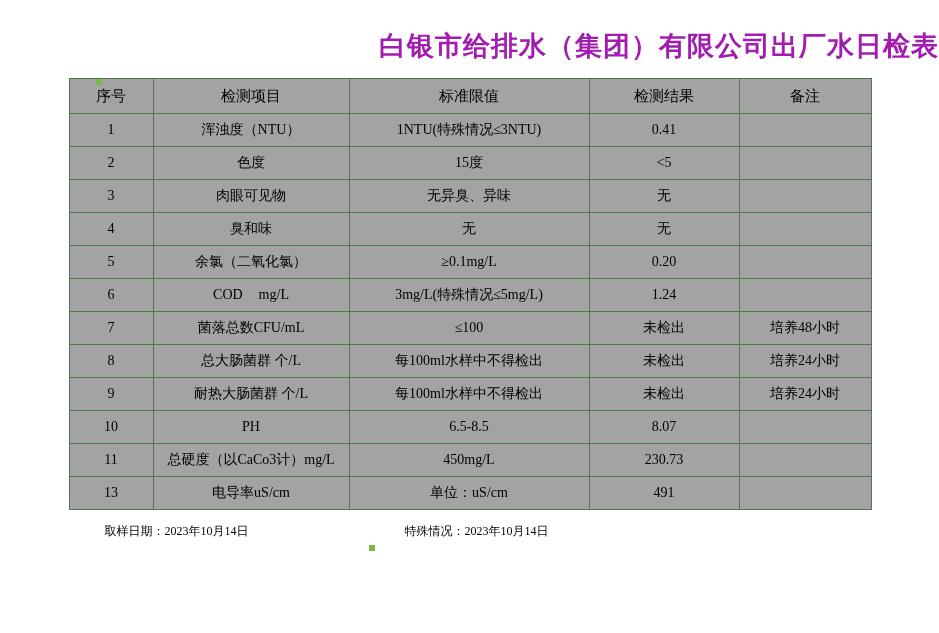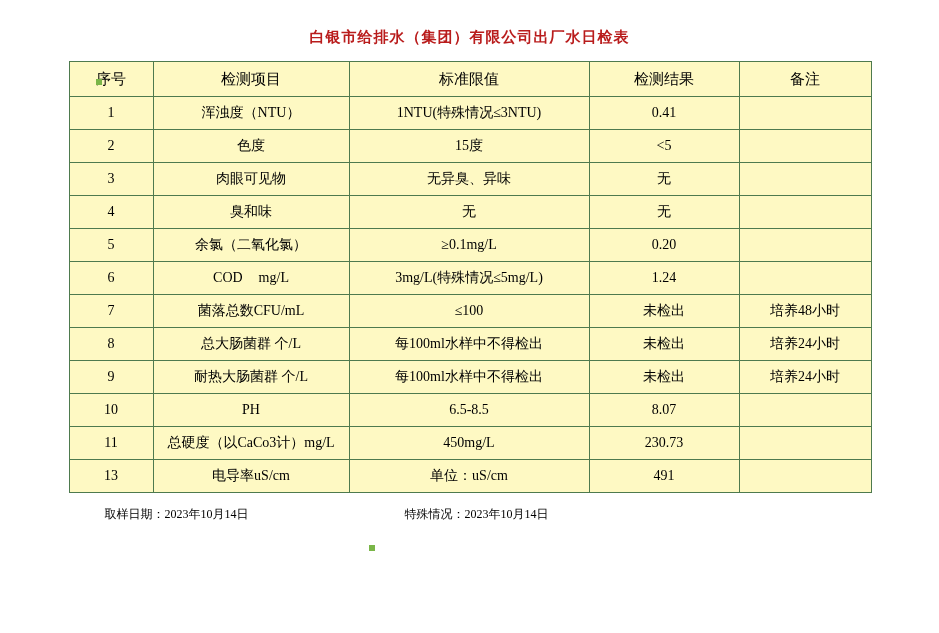--- a/index.html
+++ b/index.html
@@ -14,38 +14,38 @@
     color: #000000;
     overflow: hidden;
   }
   .page {
     position: relative;
     width: 939px;
     height: 633px;
     background: #ffffff;
   }
   .doc-title {
-    text-align: center;
-    font-family: "Liberation Serif", serif;
-    font-size: 15px;
+    text-align: right;
+    font-family: "Liberation Serif", serif;
+    font-size: 27px;
     font-weight: bold;
     letter-spacing: 1px;
     padding-top: 28px;
     padding-bottom: 14px;
-    color: #b91c1c;
+    color: #a21caf;
   }
   .table-wrap {
     margin: 0 auto;
     width: 802px;
   }
   table.report {
     border-collapse: collapse;
     width: 802px;
     table-layout: fixed;
-    background: #fef9c3;
+    background: #a3a3a3;
   }
   table.report td, table.report th {
     border: 1px solid #4e7a4e;
     height: 32px;
     padding: 0 2px;
     text-align: center;
     vertical-align: middle;
     font-size: 14px;
     font-weight: normal;
     color: #000000;

